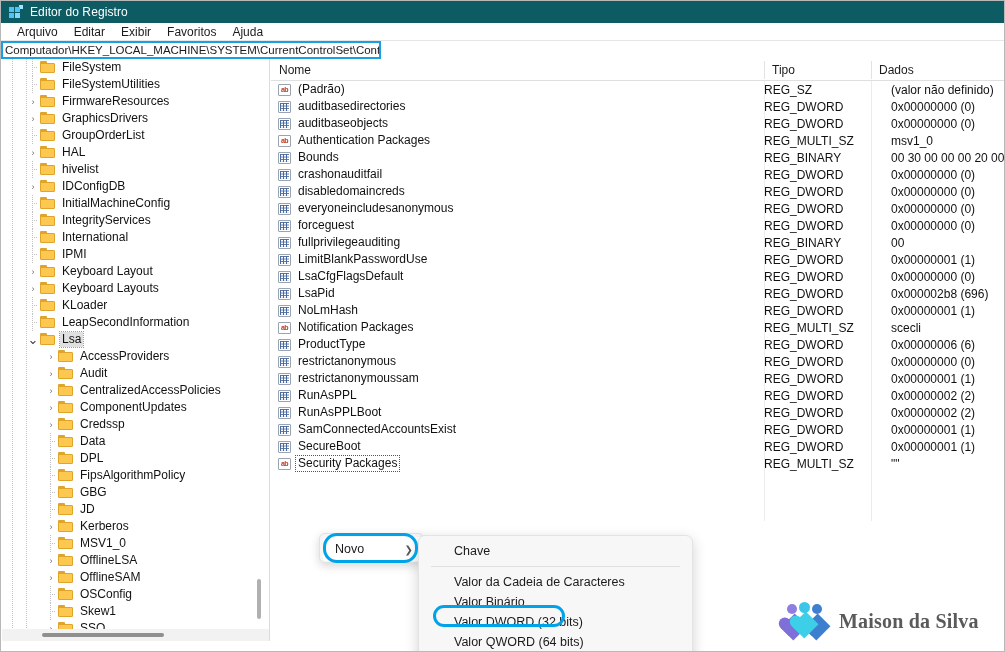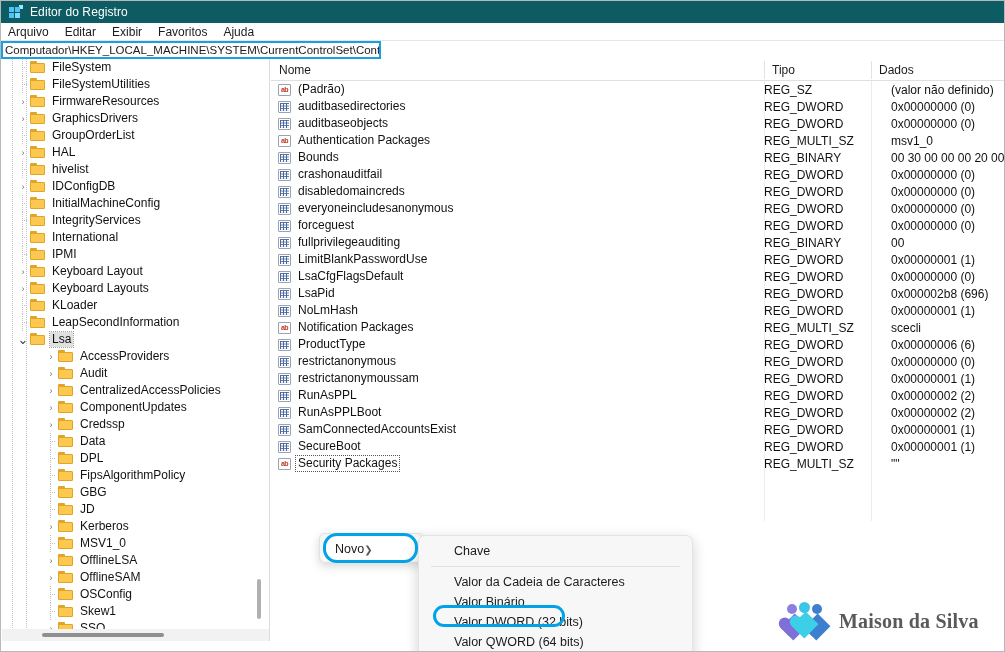--- a/index.html
+++ b/index.html
@@ -40,21 +40,21 @@
   .title-text {
     color: #ffffff; font-size: 12px; letter-spacing: .1px;
   }
 
   
   .menubar {
     position: absolute; left: 0; top: 22px;
     width: 1005px; height: 18px;
     background: #ffffff;
     display: flex; align-items: center;
-    padding-left: 7px;
+    padding-left: 16px;
     border-bottom: 1px solid #e6e6e6;
   }
   .menubar .mi {
     font-size: 12px; color: #1b1b1b;
     padding: 0 8px 0 0; margin-right: 8px;
     cursor: default;
   }
 
   
   .addrwrap {
@@ -136,21 +136,21 @@
     background: #fcc84f;
     border: 1px solid #e0a527;
     border-radius: 1px;
   }
   .tlabel { padding: 0 2px; line-height: 15px; }
   .tnode.selected .tlabel {
     background: #e0e0e0;
     outline: 1px dotted #a0a0a0;
   }
   
-  .lvl1 { padding-left: 14px; }
+  .lvl1 { padding-left: 24px; }
   .lvl2 { padding-left: 42px; }
 
   
   .rail {
     position: absolute; top: 0; bottom: 0; width: 1px;
     background: repeating-linear-gradient(to bottom, #c4c4c4 0 1px, transparent 1px 2px);
   }
 
   
   .tree-vscroll {
@@ -247,21 +247,21 @@
     position: absolute; left: 318px; top: 474px;
     width: 105px; height: 30px;
     background: #f6f6f6;
     border: 1px solid #e1e1e1;
     border-radius: 6px;
     box-shadow: 0 3px 10px rgba(0,0,0,.16);
   }
   .menu-novo .mrow {
     position: absolute; left: 3px; top: 3px;
     width: 99px; height: 24px;
-    display: flex; align-items: center; 
+    display: flex; align-items: center; justify-content: space-between;
     padding: 0 9px 0 12px;
     font-size: 12.5px; color: #1b1b1b;
     border-radius: 4px;
     background: #ffffff;
   }
   .menu-novo .chev { font-size: 10px; color: #555; }
 
   .submenu {
     position: absolute; left: 417px; top: 476px;
     width: 275px; height: 160px;

